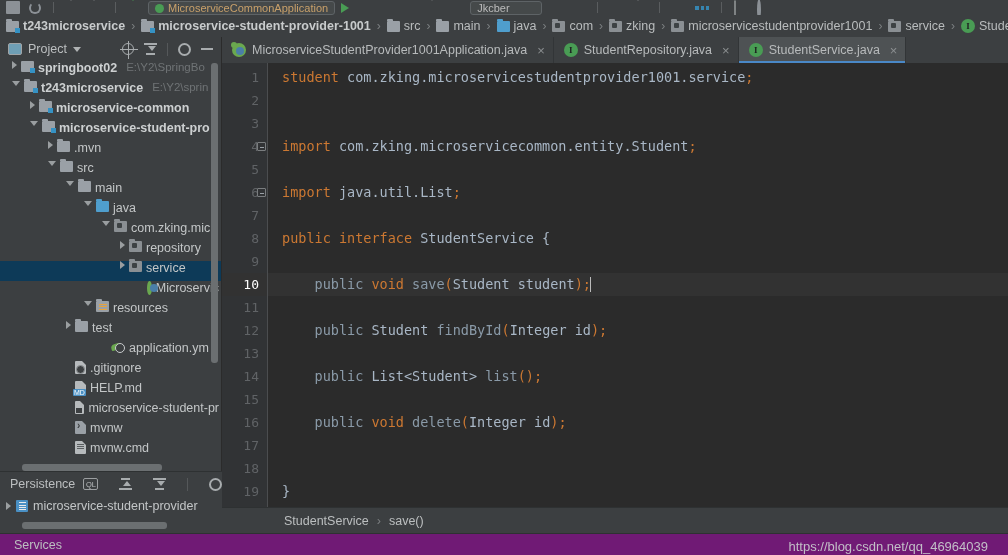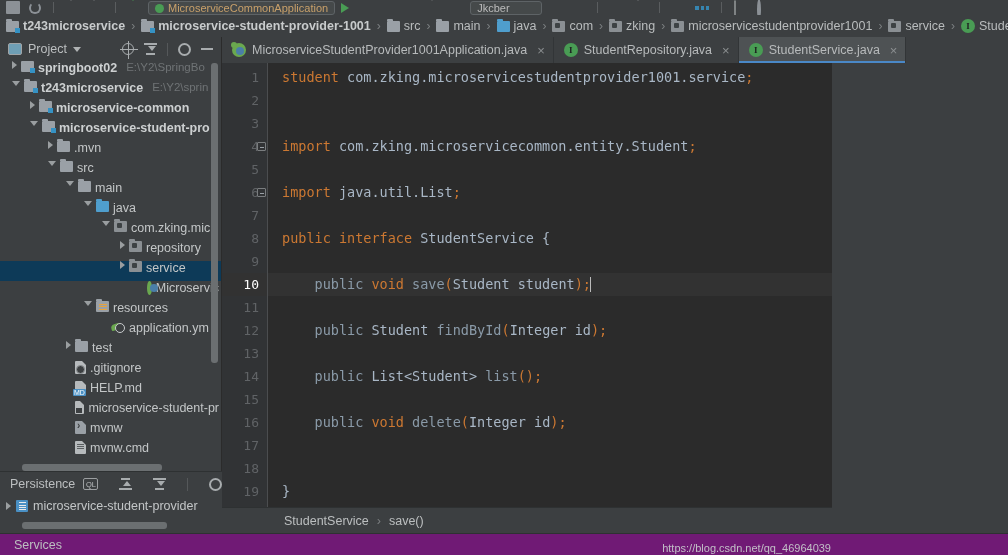--- a/index.html
+++ b/index.html
@@ -6,21 +6,21 @@
     margin: 0; padding: 0;
     background: #3c3f41;
     width: 1008px; height: 555px;
     overflow: hidden;
     font-family: "Liberation Sans", sans-serif;
   }
   * { box-sizing: border-box; }
 
   .app {
     position: relative;
-    width: 832px; height: 555px;
+    width: 1008px; height: 555px;
     background: #3c3f41;
   }
 
   
   .toolbar {
     position: absolute; left: 0; top: 0; width: 1008px; height: 15px;
     background: #3c3f41;
     overflow: hidden;
     display: flex; align-items: flex-end;
   }
@@ -242,22 +242,22 @@
   .editor-crumb .sep { color: #7b7f81; }
 
   
   .statusbar {
     position: absolute; left: 0; bottom: 0; width: 1008px; height: 22px;
     background: #701a75; border-top: 1px solid #2e3132;
     display: flex; align-items: center; padding-left: 14px;
     font-size: 12.5px; color: #bcbfc0;
   }
   .watermark {
-    position: absolute; right: 1px; bottom: 1px;
-    font-size: 11px; color: #c9ccce; opacity: .92;
+    position: absolute; right: 20px; bottom: 1px;
+    font-size: 13px; color: #c9ccce; opacity: .92;
     font-family: "Liberation Sans", sans-serif;
   }
 </style>
 </head>
 <body>
 
 <div class="app">
 
   <div class="toolbar">
     <div class="tb-group">
@@ -446,30 +446,30 @@
           <span class="ic-spring"></span>
           <span class="lbl">Microservic</span>
         </div>
         <div class="row">
           <span class="ind" style="width: 80px;"></span>
           <span class="arrow-d"></span>
           <span class="ic-res"></span>
           <span class="lbl">resources</span>
         </div>
         <div class="row">
+          <span class="ind" style="width: 62px;"></span>
+          <span class="arrow-r"></span>
+          <span class="ic-folder"></span>
+          <span class="lbl">test</span>
+        </div>
+        <div class="row">
           <span class="ind" style="width: 98px;"></span>
           <span class="arrow-none"></span>
           <span class="ic-yml"></span>
           <span class="lbl">application.ym</span>
-        </div>
-        <div class="row">
-          <span class="ind" style="width: 62px;"></span>
-          <span class="arrow-r"></span>
-          <span class="ic-folder"></span>
-          <span class="lbl">test</span>
         </div>
         <div class="row">
           <span class="ind" style="width: 62px;"></span>
           <span class="arrow-none"></span>
           <span class="ic-file git"></span>
           <span class="lbl">.gitignore</span>
         </div>
         <div class="row">
           <span class="ind" style="width: 62px;"></span>
           <span class="arrow-none"></span>

